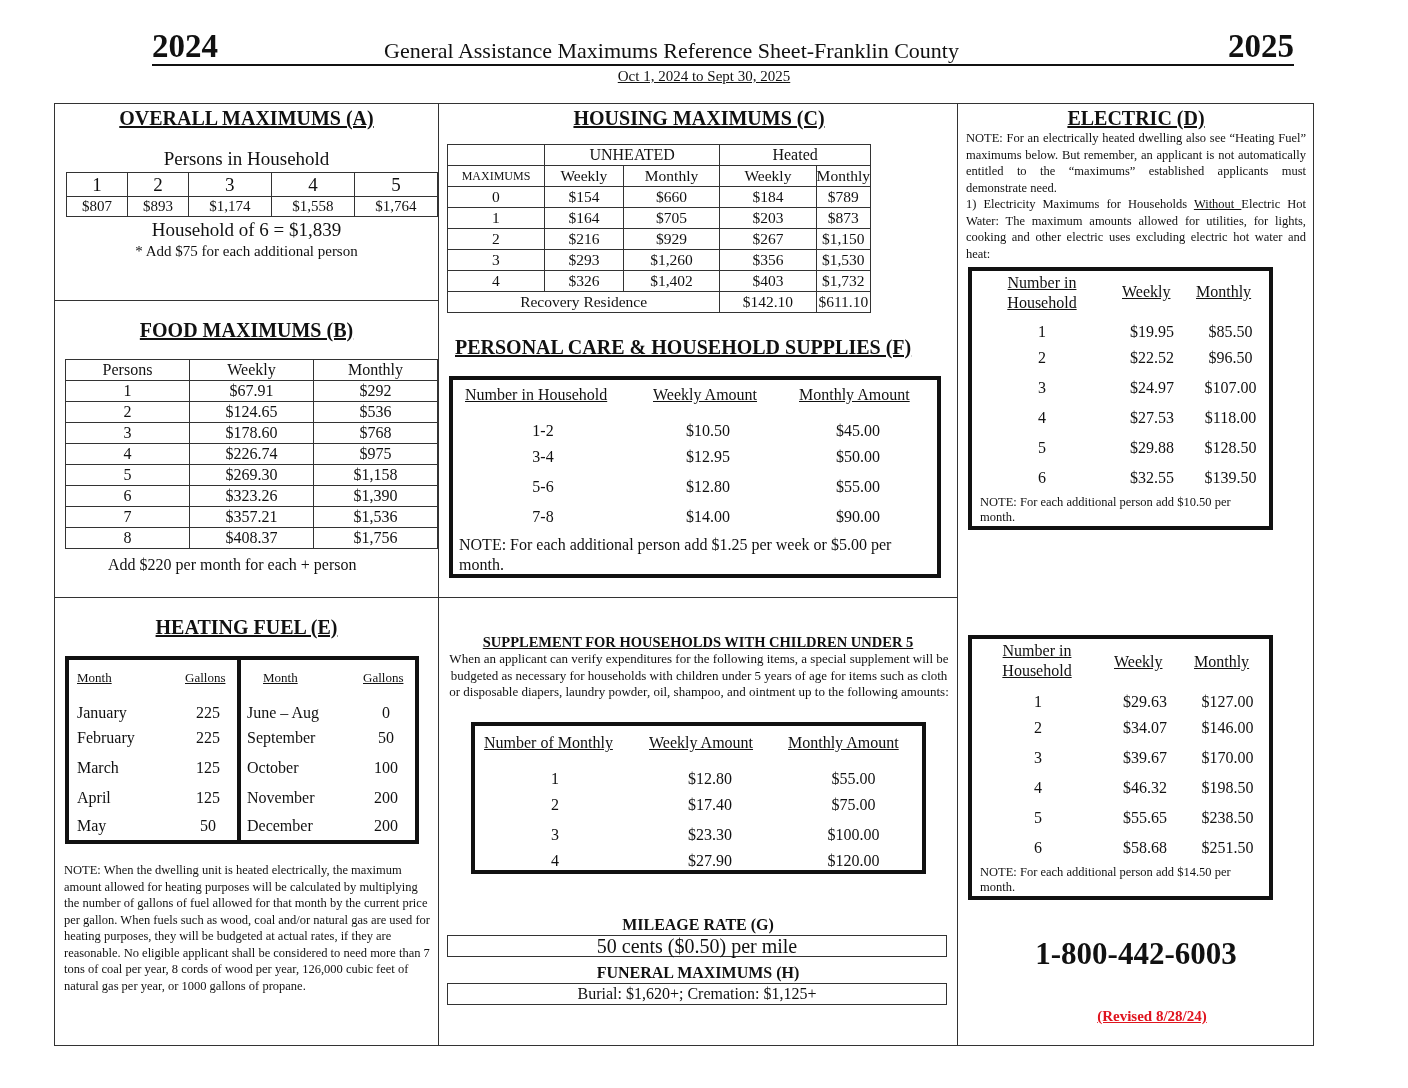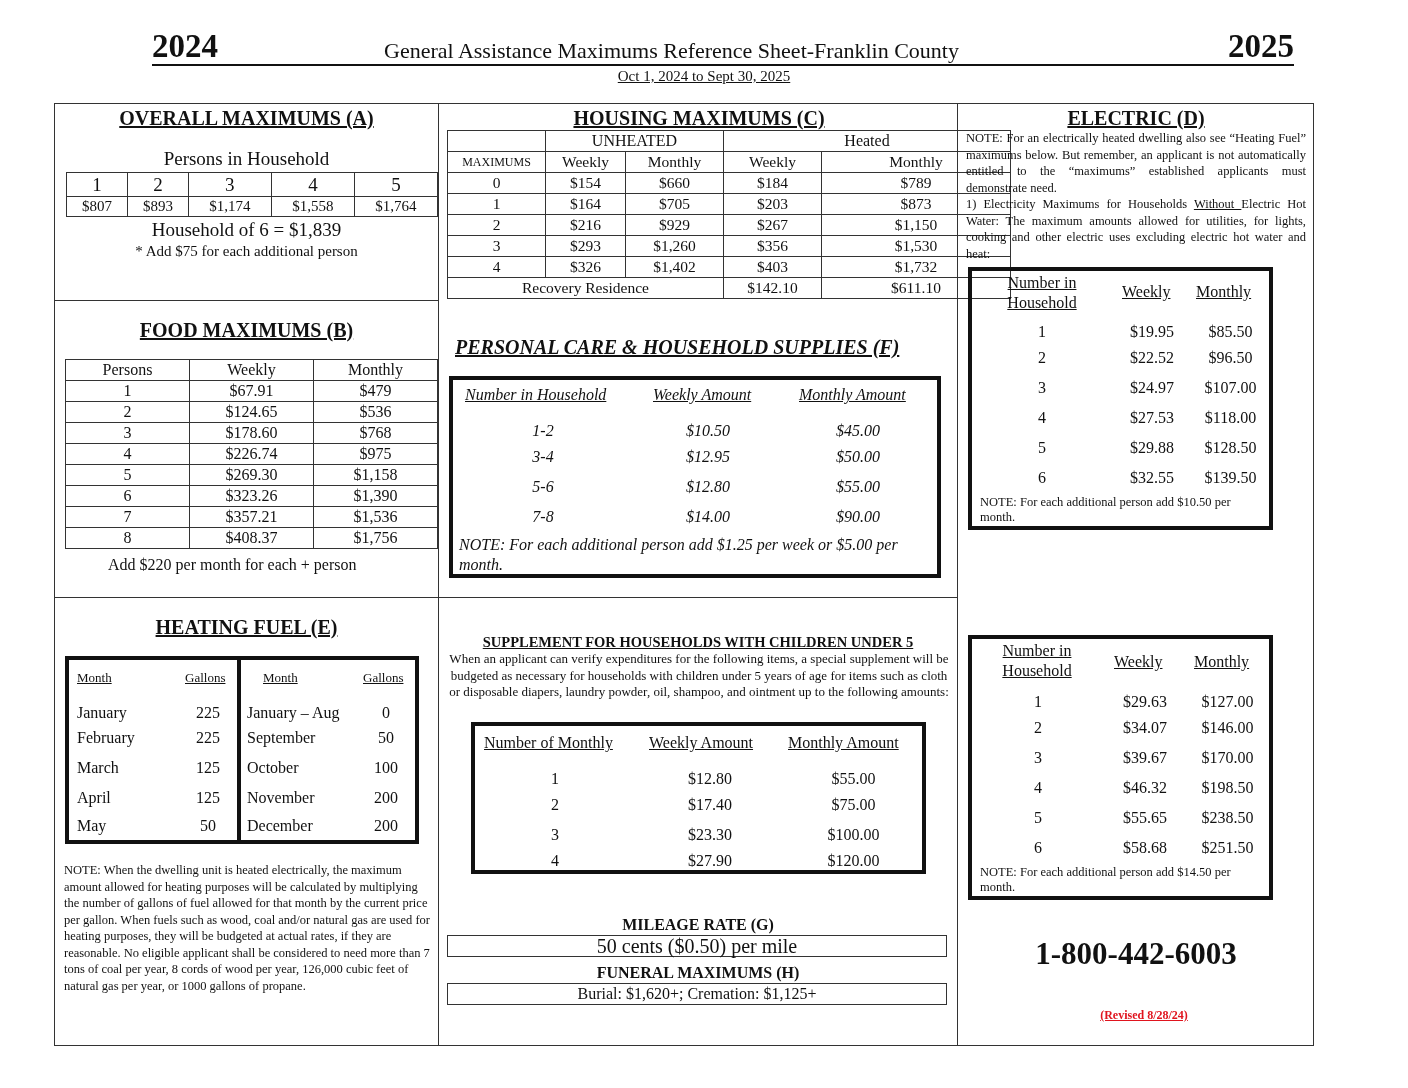--- a/index.html
+++ b/index.html
@@ -69,21 +69,21 @@
         <td>$1,764</td>
       </tr>
     </tbody>
       </table>
     <div class="abs c" style="left:0; width:383px; top:115px; font-size:19px;">Household of 6 = $1,839</div>
     <div class="abs c" style="left:0; width:383px; top:139px; font-size:15px;">* Add $75 for each additional person</div>
   </section>
 
   <section class="abs" style="left:384px; top:0; width:518px; height:196px;">
     <div class="sec-title abs" style="left:0; width:520px; top:3px;">HOUSING MAXIMUMS (C)</div>
-    <table class="tb abs" style="left:8px; top:26px; width:564px; font-size:15.5px;border-radius:22px;">
+    <table class="tb abs" style="left:8px; top:40px; width:424px; font-size:15.5px;border-radius:22px;">
       <tbody>
           <tr style="height:21px;">
         <td style="width:98px;"></td>
         <td colspan="2" class="b" style="font-size:16px;">UNHEATED</td>
         <td colspan="2" class="b" style="font-size:16px;">Heated</td>
       </tr>
       <tr style="height:21px;">
         <td style="font-size:12px;">MAXIMUMS</td>
         <td style="width:80px;">Weekly</td>
         <td style="width:98px;">Monthly</td>
@@ -213,36 +213,36 @@
         <div style="display:flex; height:26px;">
             <span style="width:132px;" class="c">6</span>
             <span style="width:82px;" class="c">$58.68</span>
             <span style="width:83px;" class="c">$251.50</span>
           </div>
       </div>
       <div class="abs note" style="left:8px; top:226px; width:275px; line-height:15px;">NOTE: For each additional person add $14.50 per month.</div>
     </div>
 
     <div class="abs c b" style="left:0; width:356px; top:832px; font-size:31px;">1-800-442-6003</div>
-    <div class="abs c b u red" style="left:8px; width:356px; top:904px; font-size:12px;">(Revised 8/28/24)</div>
+    <div class="abs c b u red" style="left:16px; width:356px; top:904px; font-size:15px;">(Revised 8/28/24)</div>
   </section>
 
   <section class="abs" style="left:0; top:197px; width:383px; height:296px;">
     <div class="sec-title abs" style="left:0; width:383px; top:18px;">FOOD MAXIMUMS (B)</div>
     <table class="tb abs" style="left:10px; top:58px; width:373px; font-size:16px;">
       <tbody>
           <tr style="height:21px;">
         <td style="width:124px;">Persons</td>
         <td style="width:124px;">Weekly</td>
         <td>Monthly</td>
       </tr>
       <tr style="height:21px;">
             <td>1</td>
             <td>$67.91</td>
-            <td>$479</td>
+            <td>$292</td>
           </tr>
       <tr style="height:21px;">
             <td>2</td>
             <td>$124.65</td>
             <td>$536</td>
           </tr>
       <tr style="height:21px;">
             <td>3</td>
             <td>$178.60</td>
             <td>$768</td>
@@ -270,21 +270,21 @@
       <tr style="height:21px;">
             <td>8</td>
             <td>$408.37</td>
             <td>$1,756</td>
           </tr>
     </tbody>
       </table>
     <div class="abs" style="left:53px; top:255px; font-size:16px;">Add $220 per month for each + person</div>
   </section>
 
-  <section class="abs" style="left:384px; top:197px; width:518px; height:296px;font-style:italic;">
+  <section class="abs" style="left:384px; top:197px; width:518px; height:296px;">
     <div class="sec-title abs" style="left:16px; top:35px;">PERSONAL CARE &amp; HOUSEHOLD SUPPLIES (F)</div>
     <div class="abs box-thick" style="left:10px; top:75px; width:492px; height:202px;">
       <div class="abs u" style="left:12px; top:6px; font-size:16px;">Number in Household</div>
       <div class="abs u" style="left:200px; top:6px; font-size:16px;">Weekly Amount</div>
       <div class="abs u" style="left:346px; top:6px; font-size:16px;">Monthly Amount</div>
       <div class="abs" style="left:0; top:42px; width:484px; font-size:16px;">
         <div style="display:flex; height:26px;">
             <span class="c" style="width:180px;">1-2</span>
             <span class="c" style="width:150px;">$10.50</span>
             <span class="c" style="width:150px;">$45.00</span>
@@ -315,21 +315,21 @@
       <div class="abs" style="left:168px; top:0; width:4px; height:180px; background:#111;"></div>
       <div class="abs u" style="left:8px; top:10px; font-size:13px;">Month</div>
       <div class="abs u" style="left:116px; top:10px; font-size:13px;">Gallons</div>
       <div class="abs u" style="left:194px; top:10px; font-size:13px;">Month</div>
       <div class="abs u" style="left:294px; top:10px; font-size:13px;">Gallons</div>
       <div class="abs" style="left:0; top:44px; width:350px; font-size:16px;">
         <div style="display:flex; height:25px;">
             <span style="width:110px; padding-left:8px;">January</span>
             <span class="c" style="width:58px;">225</span>
             <span style="width:4px;"></span>
-            <span style="width:112px; padding-left:6px;">January – Aug</span>
+            <span style="width:112px; padding-left:6px;">June – Aug</span>
             <span class="c" style="width:66px;">0</span>
           </div>
         <div style="display:flex; height:30px;">
             <span style="width:110px; padding-left:8px;">February</span>
             <span class="c" style="width:58px;">225</span>
             <span style="width:4px;"></span>
             <span style="width:112px; padding-left:6px;">September</span>
             <span class="c" style="width:66px;">50</span>
           </div>
         <div style="display:flex; height:30px;">

